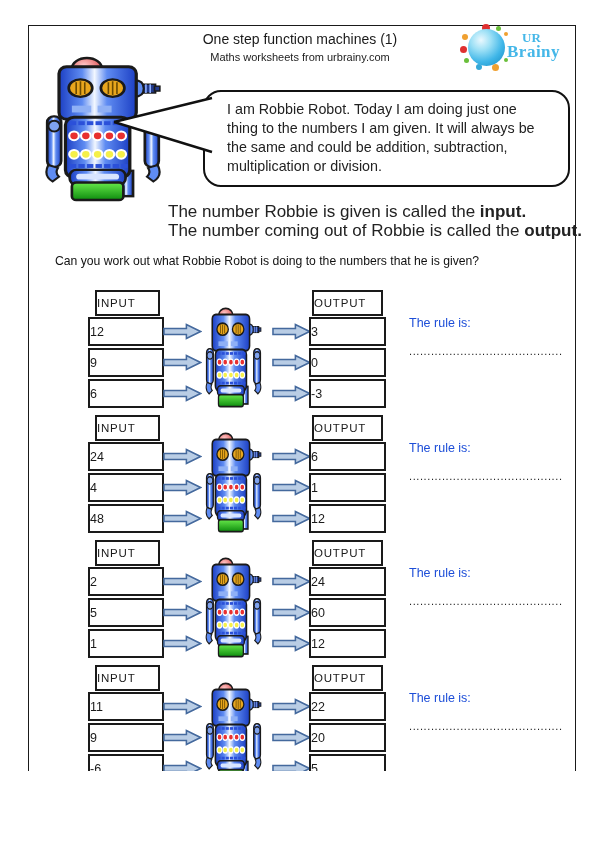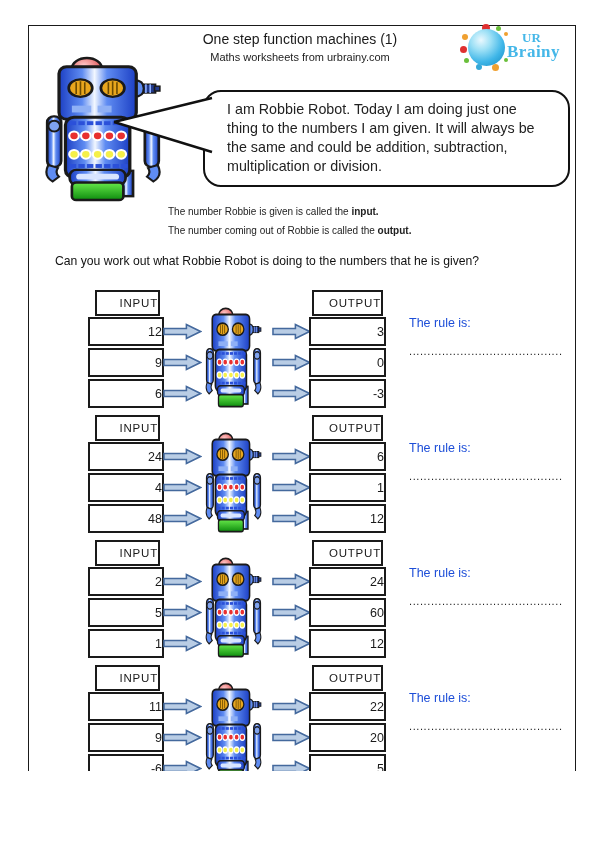--- a/index.html
+++ b/index.html
@@ -22,27 +22,27 @@
   .brand-bottom{position:absolute;left:45px;top:16px;font-size:17px;font-weight:bold;color:#45b7e8;
         text-shadow:0 1px 0 #fff,0 0 1px #fff;letter-spacing:0.5px;}
   
   .robot-lg{position:absolute;left:44px;top:56px;width:118px;height:146px;}
   
   .bubble{position:absolute;left:203px;top:90px;width:367px;height:97px;box-sizing:border-box;
         border:2px solid #111;border-radius:18px;background:#fff;padding:8px 28px 8px 22px;
         font-size:14.3px;line-height:1.32;color:#222;z-index:2;}
   .bubble-tail{position:absolute;left:110px;top:94px;width:106px;height:62px;z-index:3;}
   
-  .intro{position:absolute;left:168px;top:202px;font-size:10px;line-height:19px;color:#222;}
+  .intro{position:absolute;left:168px;top:202px;font-size:17px;line-height:19px;color:#222;}
   .intro p{margin:0;}
   .question{position:absolute;left:55px;top:254px;font-size:12.2px;color:#111;}
   
   .machine{position:absolute;left:88px;width:480px;height:122px;}
   .hd,.cell{position:absolute;border:2px solid #1a1a1a;background:#fff;box-sizing:border-box;
-        display:flex;align-items:center;justify-content:flex-end;}
+        display:flex;align-items:center;justify-content:flex-start;}
   .hd{top:0;height:26px;font-size:11.5px;letter-spacing:0.8px;}
   .in-hd{left:7px;width:65px;}
   .out-hd{left:224px;width:71px;}
   .cell{height:29px;font-size:12.5px;}
   .in-c{left:0;width:76px;}
   .out-c{left:221px;width:77px;}
   .r1{top:27px;}.r2{top:58px;}.r3{top:89px;}
   .arrow{position:absolute;width:39px;height:17px;}
   .al{left:75px;}.ar{left:184px;}
   .a1{top:33px;}.a2{top:64px;}.a3{top:95px;}

